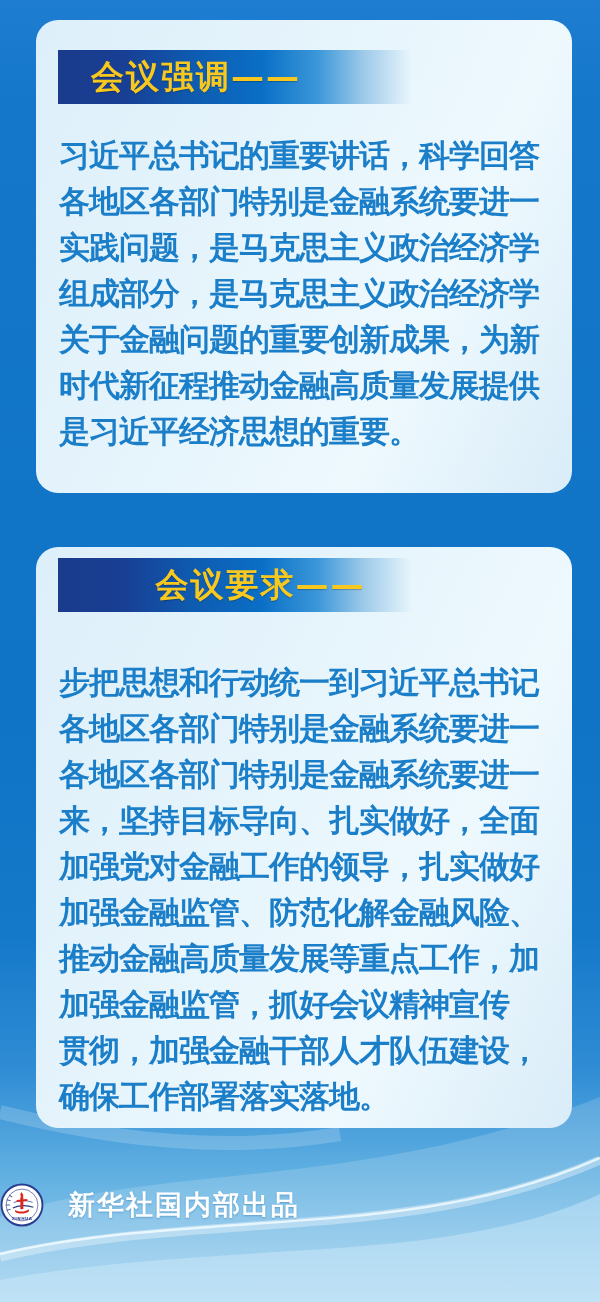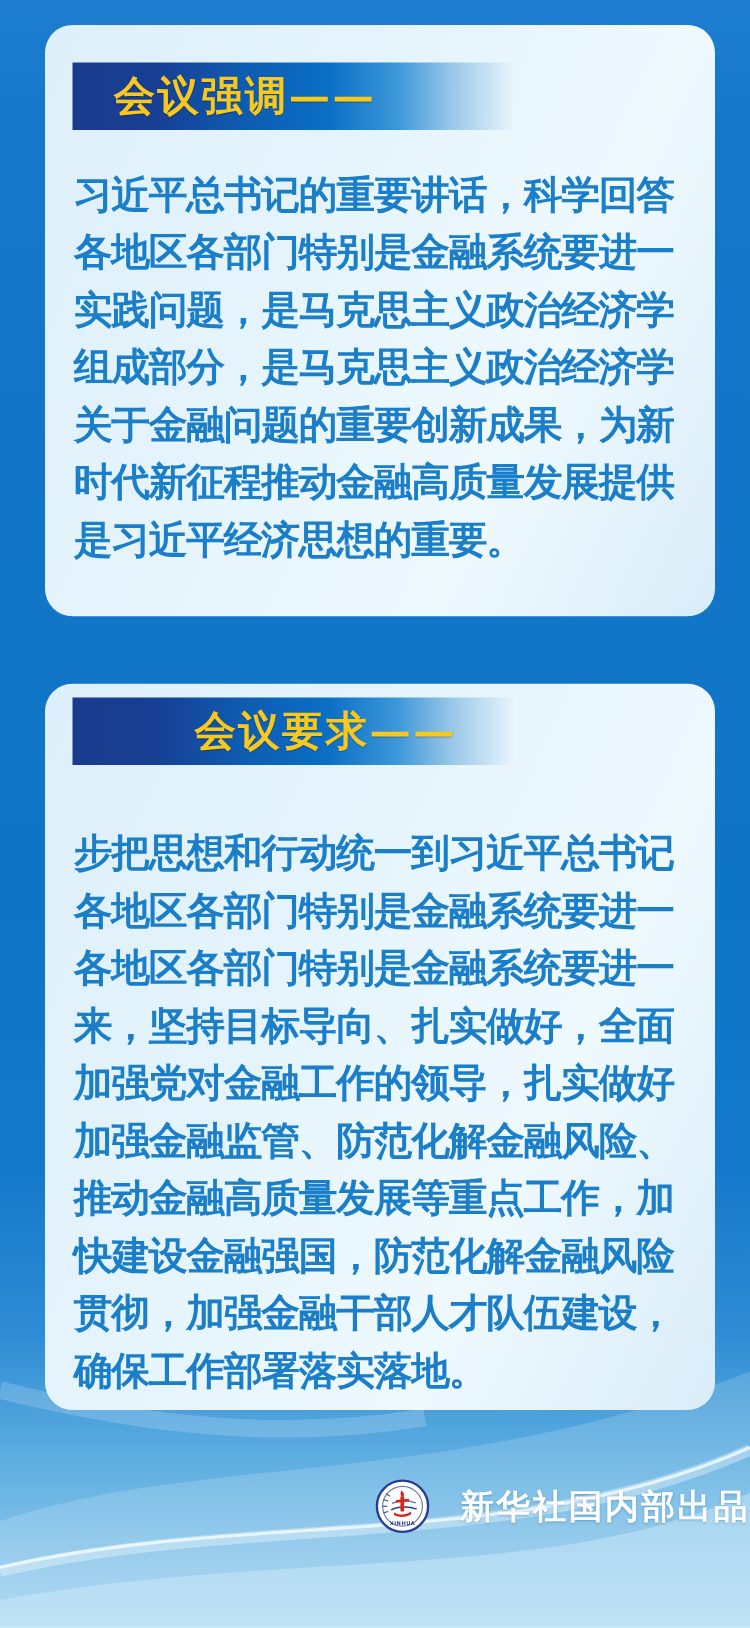--- a/index.html
+++ b/index.html
@@ -82,21 +82,21 @@
   .card-2 .card-body { margin-top: 48px; }
   .card-body .bline { white-space: nowrap; }
 
   
   .footer {
     position: absolute;
     left: 0; top: 1178px;
     width: 600px; height: 54px;
     display: flex;
     align-items: center;
-    justify-content: flex-end;
+    justify-content: flex-start;
     gap: 24px;
     z-index: 3;
   }
   .logo-wrap { width: 44px; height: 44px; flex: 0 0 auto; }
   .producer {
     color: #ffffff;
     font-size: 27px;
     font-weight: 700;
     letter-spacing: 2px;
     white-space: nowrap;
@@ -136,21 +136,21 @@
       <span class="badge-label">会议要求——</span>
     </div>
     <div class="card-body">
         <div class="bline">步把思想和行动统一到习近平总书记</div>
         <div class="bline">各地区各部门特别是金融系统要进一</div>
         <div class="bline">各地区各部门特别是金融系统要进一</div>
         <div class="bline">来，坚持目标导向、扎实做好，全面</div>
         <div class="bline">加强党对金融工作的领导，扎实做好</div>
         <div class="bline">加强金融监管、防范化解金融风险、</div>
         <div class="bline">推动金融高质量发展等重点工作，加</div>
-        <div class="bline">快建设金融强国，防范化解金融风险</div>
+        <div class="bline">加强金融监管，抓好会议精神宣传</div>
         <div class="bline">贯彻，加强金融干部人才队伍建设，</div>
         <div class="bline">确保工作部署落实落地。</div>
       </div>
   </section>
 
   <div class="footer">
     <div class="logo-wrap">
       <svg viewBox="0 0 58 58" width="44" height="44" aria-hidden="true">
         <circle cx="29" cy="29" r="27" fill="#ffffff" stroke="#2a3e8f" stroke-width="2.5"></circle>
         <circle cx="29" cy="29" r="21" fill="none" stroke="#2a3e8f" stroke-width="1.2" opacity="0.7"></circle>

